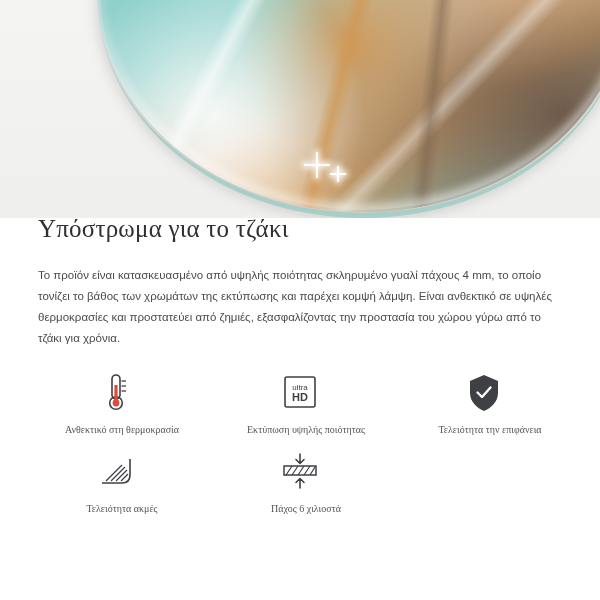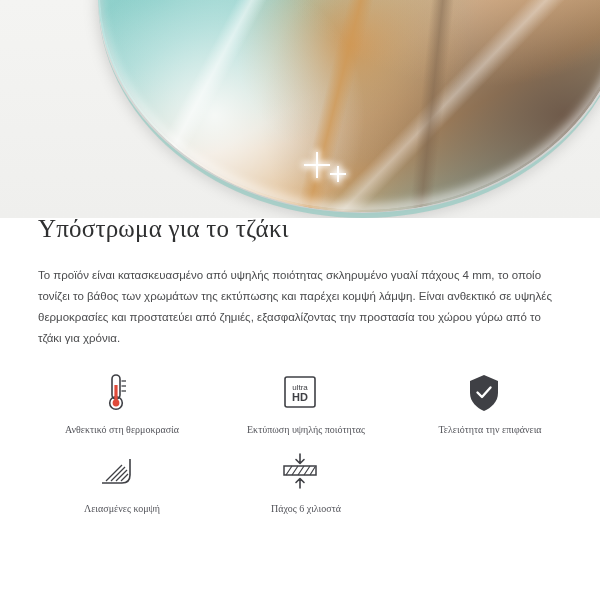--- a/index.html
+++ b/index.html
@@ -234,21 +234,21 @@
       <div class="feature">
         <span class="feature-icon">
           <svg width="40" height="38" viewBox="0 0 40 38">
             <path d="M6 30 H26 C31 30 34 27 34 22 V6" fill="none" stroke="#3f4045" stroke-width="1.6"></path>
             <line x1="10" y1="28" x2="26" y2="12" stroke="#3f4045" stroke-width="1.3"></line>
             <line x1="15" y1="28" x2="29" y2="14" stroke="#3f4045" stroke-width="1.3"></line>
             <line x1="20" y1="28" x2="31" y2="17" stroke="#3f4045" stroke-width="1.3"></line>
             <line x1="25" y1="28" x2="32" y2="21" stroke="#3f4045" stroke-width="1.3"></line>
           </svg>
         </span>
-        <span class="feature-label">Λειασμένες κομψή</span>
+        <span class="feature-label">Τελειότητα ακμές</span>
       </div>
 
       <div class="feature">
         <span class="feature-icon">
           <svg width="42" height="40" viewBox="0 0 42 40">
             <path d="M21 2 V11 M17 7.5 L21 11.5 L25 7.5" fill="none" stroke="#3f4045" stroke-width="1.6" stroke-linecap="round" stroke-linejoin="round"></path>
             <rect x="5" y="14" width="32" height="9" fill="none" stroke="#3f4045" stroke-width="1.5"></rect>
             <path d="M7 23 L13 14 M13 23 L19 14 M19 23 L25 14 M25 23 L31 14 M31 23 L36 15" stroke="#3f4045" stroke-width="1.2"></path>
             <path d="M21 36 V27 M17 30.5 L21 26.5 L25 30.5" fill="none" stroke="#3f4045" stroke-width="1.6" stroke-linecap="round" stroke-linejoin="round"></path>
           </svg>

